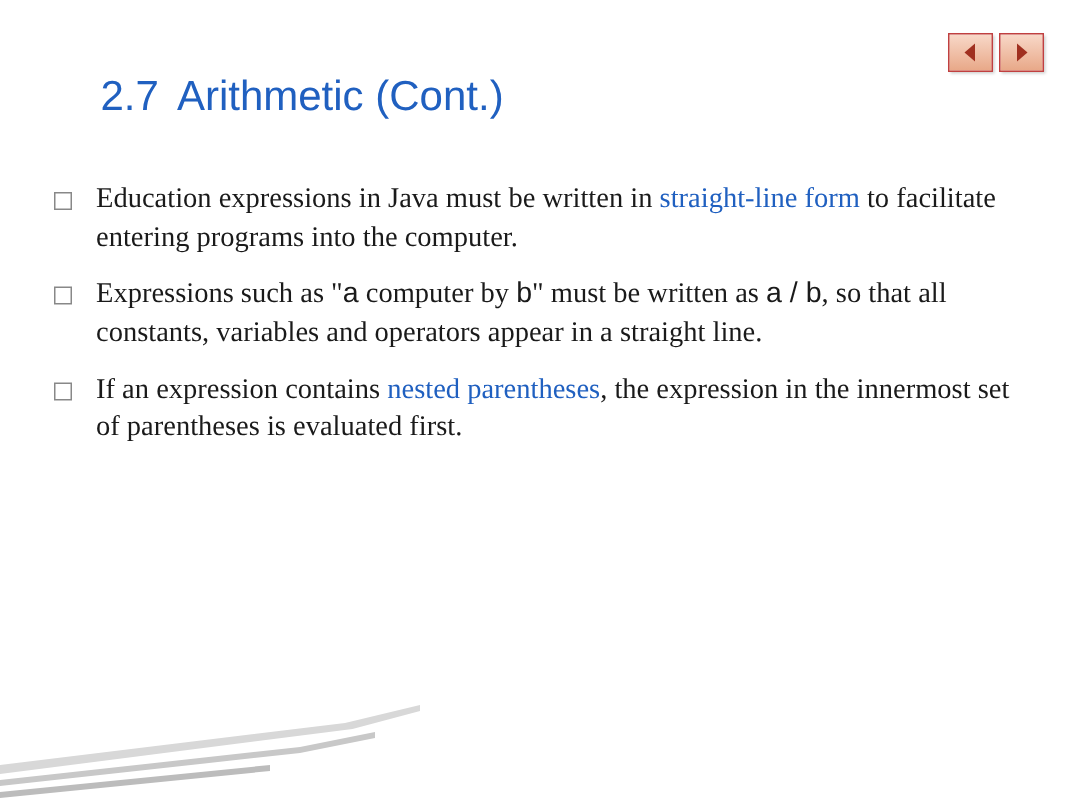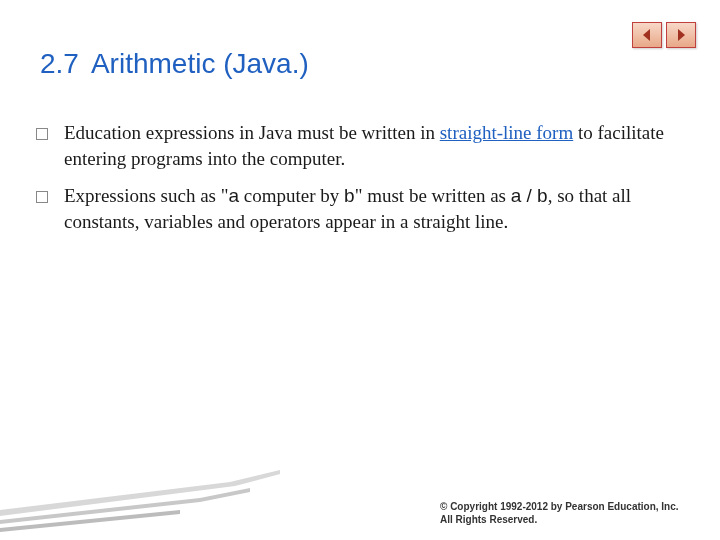--- a/index.html
+++ b/index.html
@@ -39,21 +39,21 @@
 .nav-btn svg { width: 16px; height: 16px; }
 .title {
   position: absolute;
   top: 48px;
   left: 40px;
   font-size: 28px;
   font-family: Arial, sans-serif;
   color: #2060c0;
   font-weight: normal;
 }
-.title-num { margin-right: 12px; }
+.title-num { margin-right: 12px; margin-left: 27px; }
 .content {
   position: absolute;
   top: 120px;
   left: 36px;
   right: 40px;
 }
 .bullet-item {
   display: flex;
   align-items: flex-start;
   margin-bottom: 12px;
@@ -63,21 +63,21 @@
 }
 .bullet-marker {
   width: 10px;
   height: 10px;
   border: 1px solid #888;
   margin-top: 8px;
   margin-right: 16px;
   flex-shrink: 0;
 }
 .bullet-text { flex: 1; }
-.term { color: #2060c0; text-decoration: underline; }
+.term { color: #2060c0; }
 .code { font-family: Arial, sans-serif; }
 .decoration {
   position: absolute;
   bottom: 0;
   left: 0;
   width: 280px;
   height: 70px;
   overflow: hidden;
 }
 .decoration svg { width: 100%; height: 100%; }
@@ -106,42 +106,45 @@
         </svg>
     </div>
     <div class="nav-btn">
       <svg viewBox="0 0 16 16">
           <path d="M5 2 L12 8 L5 14 Z" fill="#a03020"></path>
         </svg>
     </div>
   </div>
 
   <div class="title">
-    <span class="title-num">2.7</span><span>Arithmetic (Java.)</span>
+    <span class="title-num">2.7</span><span>Arithmetic (Cont.)</span>
   </div>
 
   <div class="content">
 
     <div class="bullet-item">
       <div class="bullet-marker"></div>
       <div class="bullet-text"><span>Education expressions in Java must be written in </span><span class="term">straight-line form</span><span> to facilitate entering programs into the computer.</span></div>
     </div>
 
     <div class="bullet-item">
       <div class="bullet-marker"></div>
       <div class="bullet-text"><span>Expressions such as "</span><span class="code">a</span><span> computer by </span><span class="code">b</span><span>" must be written as </span><span class="code">a / b</span><span>, so that all constants, variables and operators appear in a straight line.</span></div>
     </div>
 
 
+    <div class="bullet-item">
+      <div class="bullet-marker"></div>
+      <div class="bullet-text"><span>If an expression contains </span><span class="term">nested parentheses</span><span>, the expression in the innermost set of parentheses is evaluated first.</span></div>
+    </div>
 
   </div>
 
   <div class="decoration">
     <svg viewBox="0 0 280 70" preserveAspectRatio="none">
       <path d="M0 70 L0 40 L230 12 L280 0 L280 4 L235 16 L0 46 Z" fill="#d8d8d8"></path>
       <path d="M0 70 L0 50 L200 28 L250 18 L250 22 L200 32 L0 54 Z" fill="#c8c8c8"></path>
       <path d="M0 70 L0 58 L180 40 L180 44 L0 62 Z" fill="#bcbcbc"></path>
     </svg>
   </div>
 
-  <div class="copyright">© Copyright 1992-2012 by Pearson Education, Inc. All Rights Reserved.</div>
 
 </div>
 
 </body></html>

